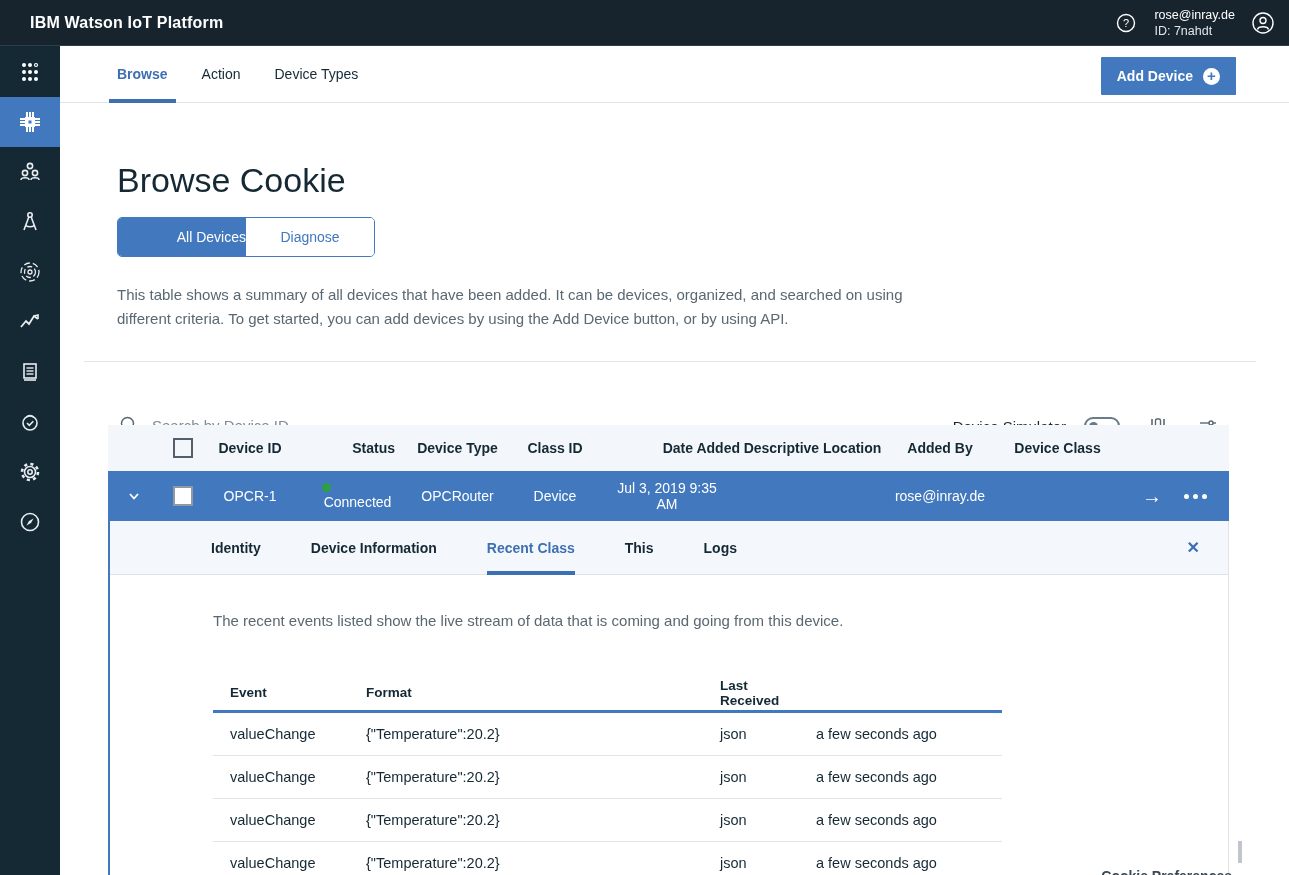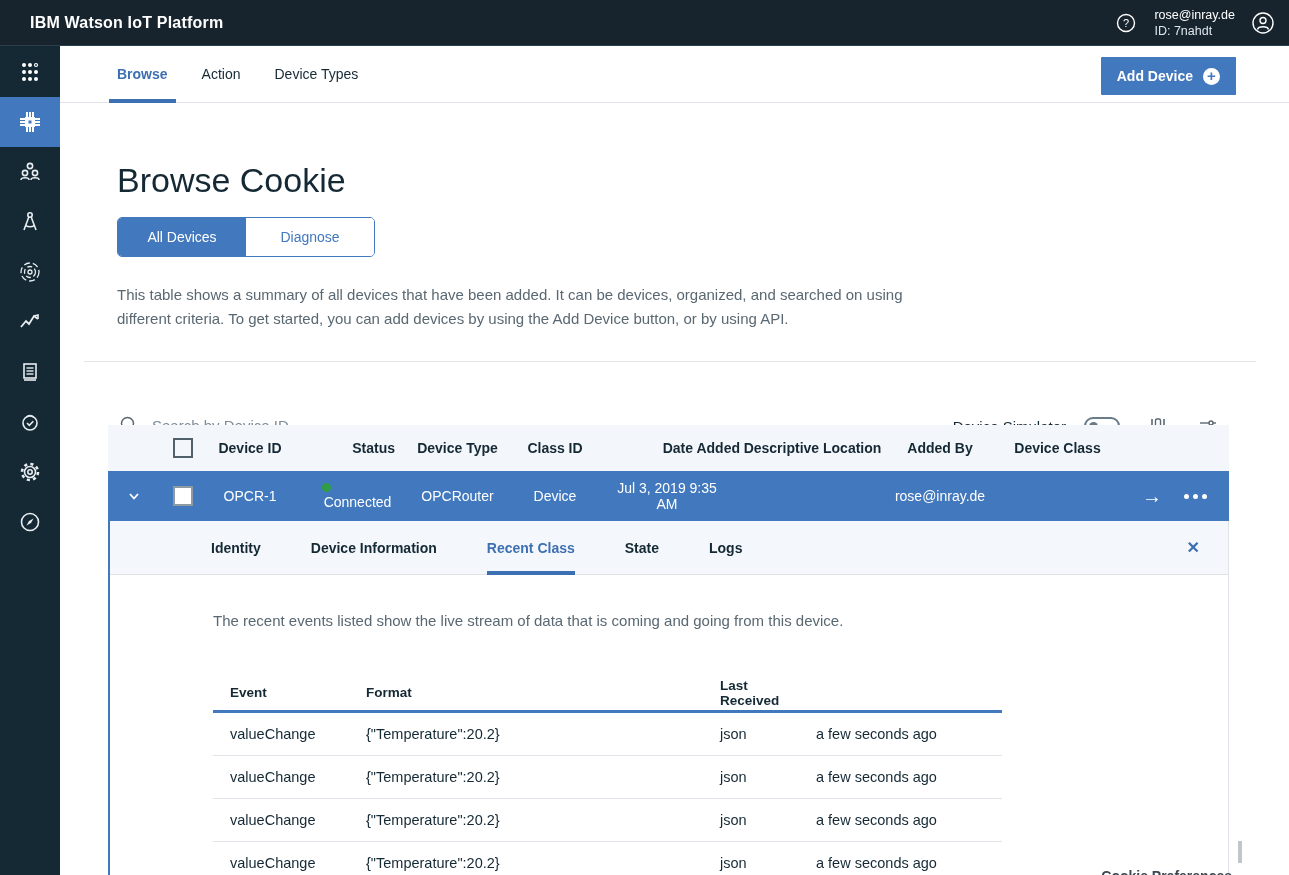--- a/index.html
+++ b/index.html
@@ -37,21 +37,21 @@
     cursor:pointer; border-radius:1px; font-family:"Liberation Sans",sans-serif; }
   .plus-circle { width:17px; height:17px; border-radius:50%; background:#fff; color:#4178be;
     font-size:15px; font-weight:700; line-height:16px; text-align:center; }
 
   .page-title { position:absolute; left:57px; top:115px; font-size:34px; font-weight:400; color:#152935; }
 
   .segmented { position:absolute; left:57px; top:171px; display:flex; border:1px solid #4178be;
     border-radius:5px; overflow:hidden; height:40px; }
   .segment { width:128px; height:38px; line-height:38px; text-align:center; font-size:14px; cursor:pointer;
     background:#fff; color:#4178be; }
-  .segment.active { background:#4178be; color:#fff; }
+  .segment.active { background:#4178be; color:#fff;text-align:right; }
 
   .page-desc { position:absolute; left:57px; top:237px; width:800px; font-size:15px; line-height:24px; color:#5a6872; }
 
   .section-divider { position:absolute; left:24px; right:33px; top:315px; border-top:1px solid #e3e6e9; }
 
   
   .search-wrap { position:absolute; left:58px; top:368px; display:flex; align-items:center; gap:12px; width:420px; }
   .search-input { border:none; outline:none; font-size:15px; color:#152935; width:340px; background:transparent;
     font-family:"Liberation Sans",sans-serif; }
   .search-input::placeholder { color:#7d8b95; }
@@ -326,21 +326,21 @@
             </span>
         </div>
       </div>
     </div>
 
     <div class="panel">
       <div class="panel-tabs">
         <div class="panel-tab">Identity</div>
         <div class="panel-tab">Device Information</div>
         <div class="panel-tab active">Recent Class</div>
-        <div class="panel-tab">State</div>
+        <div class="panel-tab">This</div>
         <div class="panel-tab">Logs</div>
         <div class="panel-close">✕</div>
       </div>
       <div class="panel-body">
         <p class="panel-desc">The recent events listed show the live stream of data that is coming and going from this device.</p>
 
         <div class="etable">
           <div class="e-grid e-head">
             <div class="ecell">Event</div>
             <div class="ecell">Format</div>

